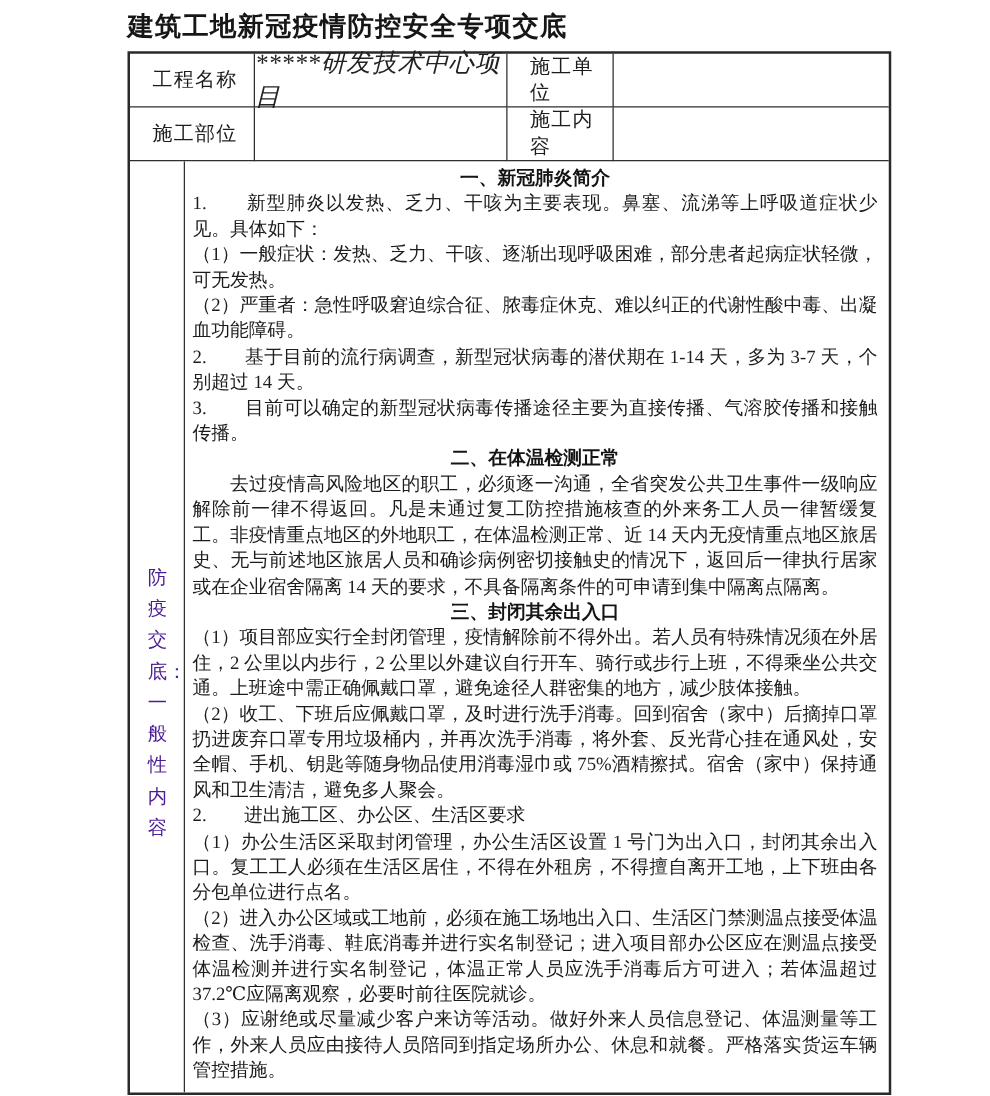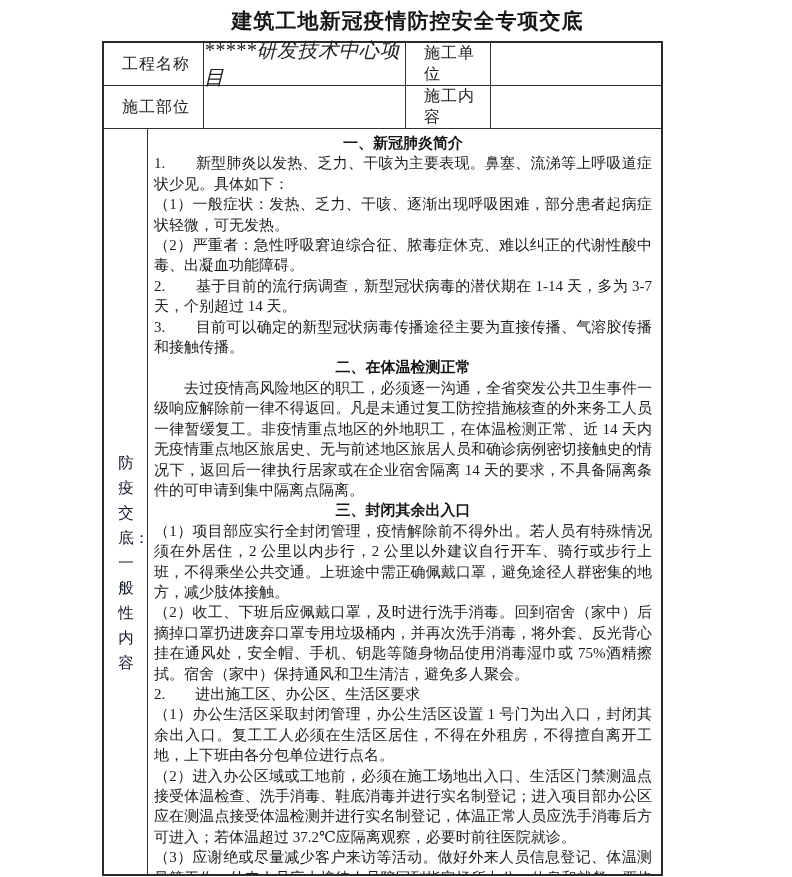--- a/index.html
+++ b/index.html
@@ -17,31 +17,31 @@
   }
   .sheet {
     position: absolute;
     left: 102px;
     top: 0;
     width: 611px;
   }
   .doc-title {
     height: 34px;
     padding-top: 7px;
-    text-align: center;
+    text-align: left;
     font-size: 21px;
     font-weight: 700;
     letter-spacing: 1px;
     color: #161616;
     white-space: nowrap;
   }
   .doc-table {
     border: 2px solid #2a2a2a;
     box-sizing: border-box;
-    width: 561px;
+    width: 611px;
     background: #ffffff;
   }
   .hdr-grid {
     display: grid;
     grid-template-columns: 100px 202px 85px auto;
   }
   .hcell {
     box-sizing: border-box;
     border-right: 1px solid #2f2f2f;
     border-bottom: 1px solid #2f2f2f;
@@ -75,21 +75,21 @@
   .side-label {
     position: absolute;
     top: 321px;
     left: 0;
     width: 44px;
     text-align: center;
     font-size: 15.5px;
     line-height: 25px;
     word-break: break-all;
     letter-spacing: 0;
-    color: #0f172a;
+    color: #4c1d95;
   }
   .side-label-inner {
     display: inline-block;
     width: 1em;
     word-break: break-all;
   }
   .content-cell {
     flex: 1 1 auto;
     box-sizing: border-box;
     padding: 4px 9px 0 6px;

